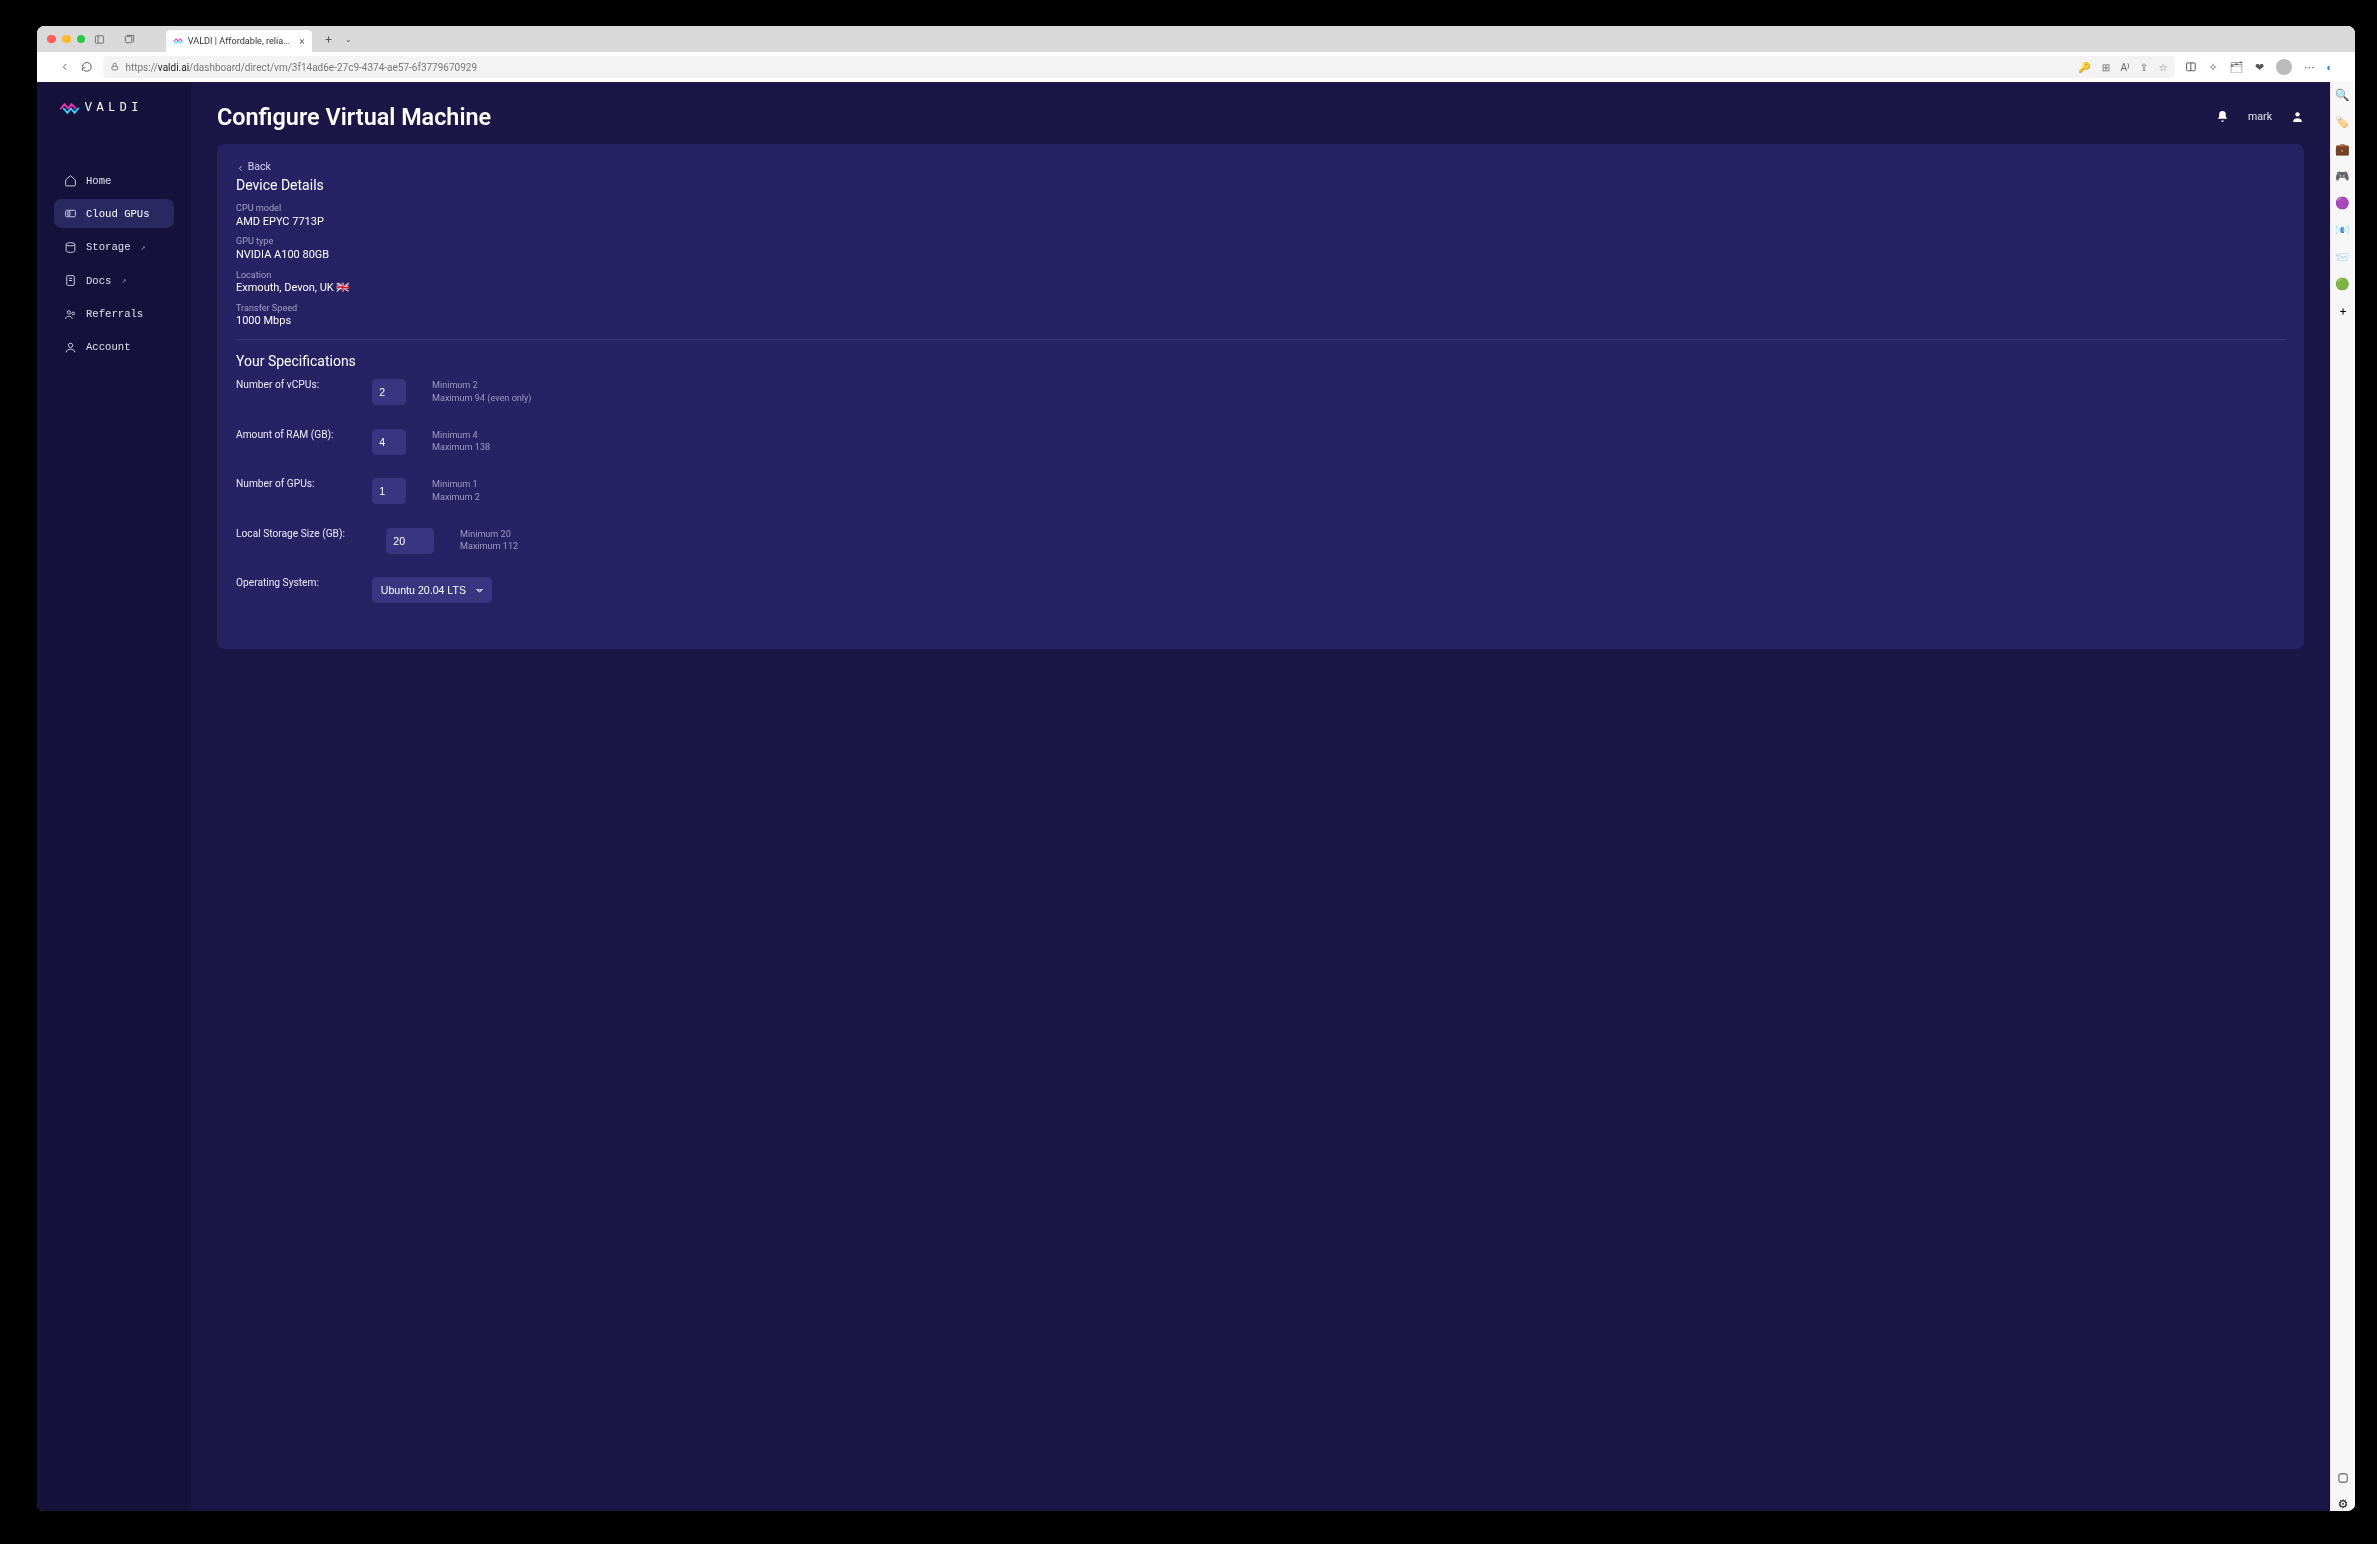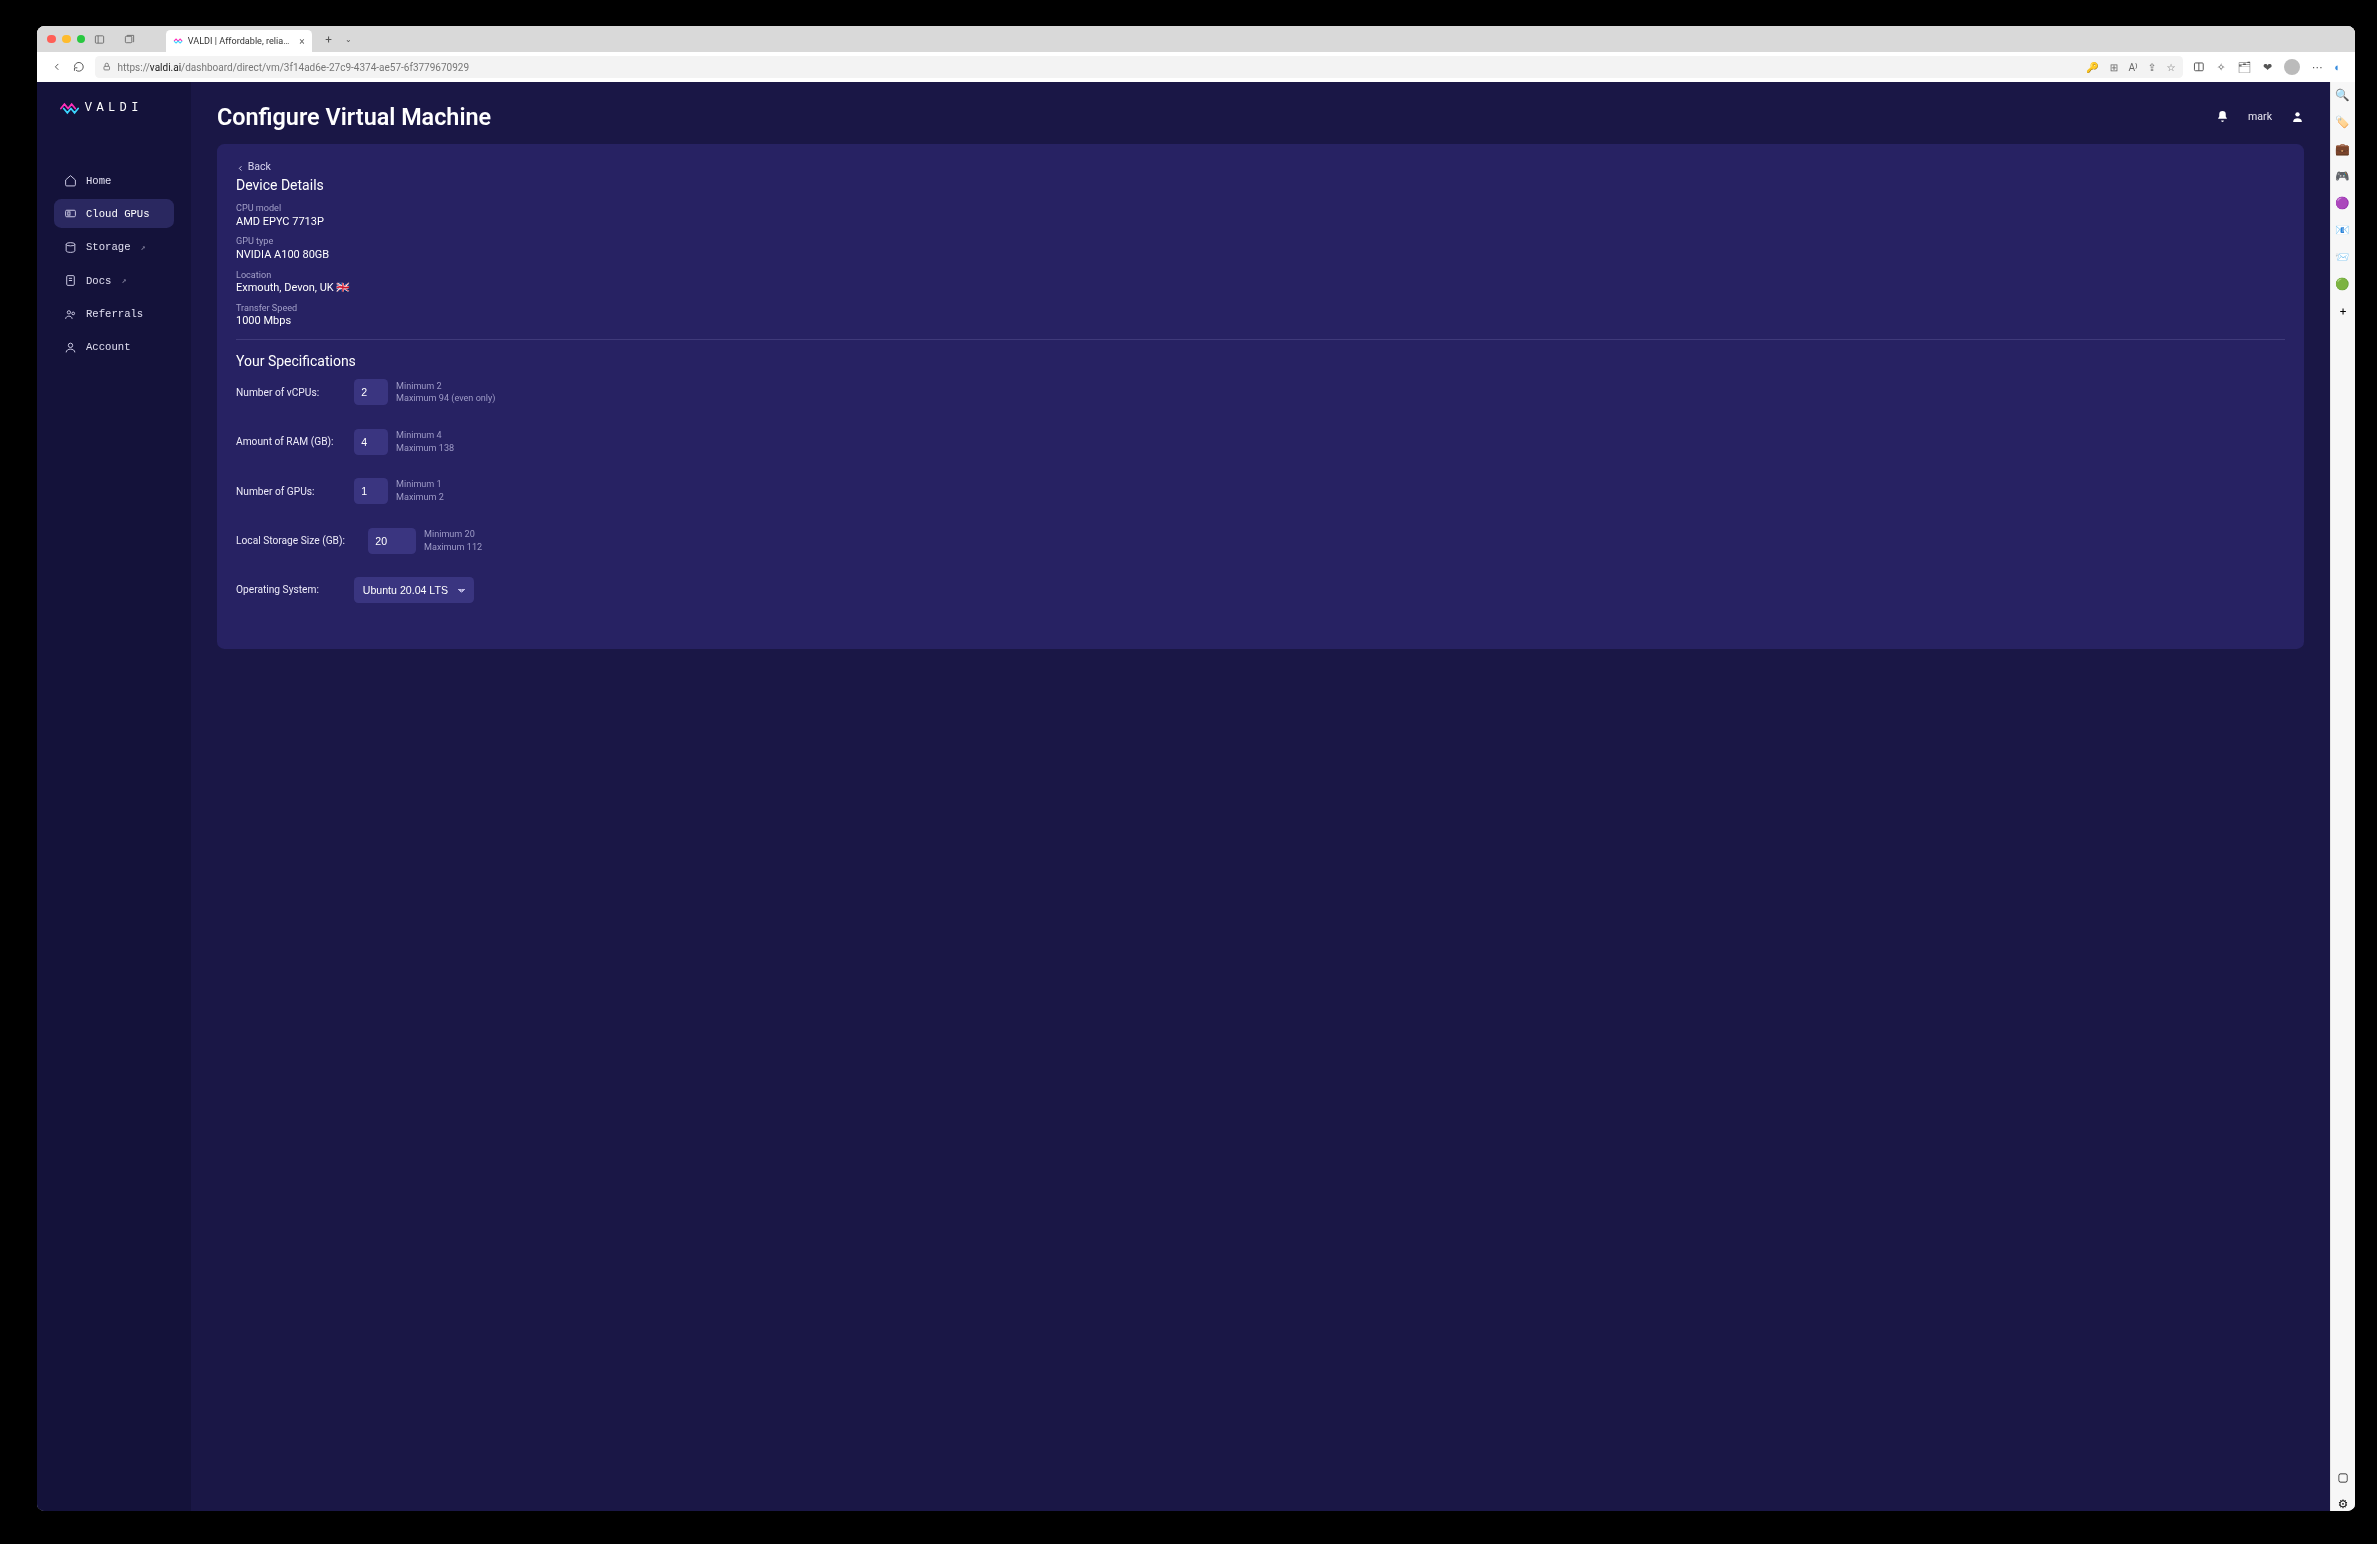--- a/index.html
+++ b/index.html
@@ -53,21 +53,21 @@
   .tab-close{ color:#666; font-size:10.2px; margin-left:2.9px;}
   .new-tab-btn{ color:#555; font-size:11.7px; margin-left:4.4px;}
   .tab-dropdown{ color:#555; font-size:8px; margin-left:4.4px;}
   
   .urlbar-row{
     height: 31px;
     background:#fff;
     border-bottom:0.7px solid #e3e3e3;
     display:flex;
     align-items:center;
-    padding: 0 14px;
+    padding: 0 22px;
     gap: 10.2px;
   }
   .urlbar-row .nav-icon{ color:#555; font-size:11.7px;}
   .url-pill{
     flex:1;
     background:#f3f3f3;
     border-radius:4.4px;
     height:22px;
     display:flex;
     align-items:center;
@@ -140,21 +140,21 @@
     background:#272263;
     border-radius:7.3px;
     padding:16px 19px 29px;
   }
   .back-link{ display:flex; align-items:flex-end; gap:2.9px; color:#d7d4ef; font-size:10.6px; margin-bottom:4.4px; cursor:pointer;}
   .section-title{ font-size:14px; font-weight:400; color:#fff; margin-bottom:10.2px; padding-bottom:0px;}
   .detail-row{ margin-bottom:8.8px;}
   .detail-label{ font-size:9.1px; color:#a3a0c8;}
   .detail-value{ font-size:11px; color:#fff; margin-top:1.5px;}
   .divider{ border-top:0.7px solid #3f3a7a; margin:11.7px 0 13px;}
-  .spec-row{ display:flex; align-items:center; gap:8px; margin-bottom:23.4px;}
+  .spec-row{ display:flex; align-items:flex-start; gap:26px; margin-bottom:23.4px;}
   .spec-label{ width:110px; font-size:10.2px; color:#eceaf8;}
   .spec-label.wide{ width:124px;}
   .spec-input{
     background:#3a3580; border:none; color:#fff;
     width:34px; height:26px; border-radius:4.4px;
     text-align:left; padding:0 7.3px; font-size:10.6px;
   }
   .spec-select{
     background:#3a3580; border:none; color:#fff;
     height:26px; border-radius:4.4px;

